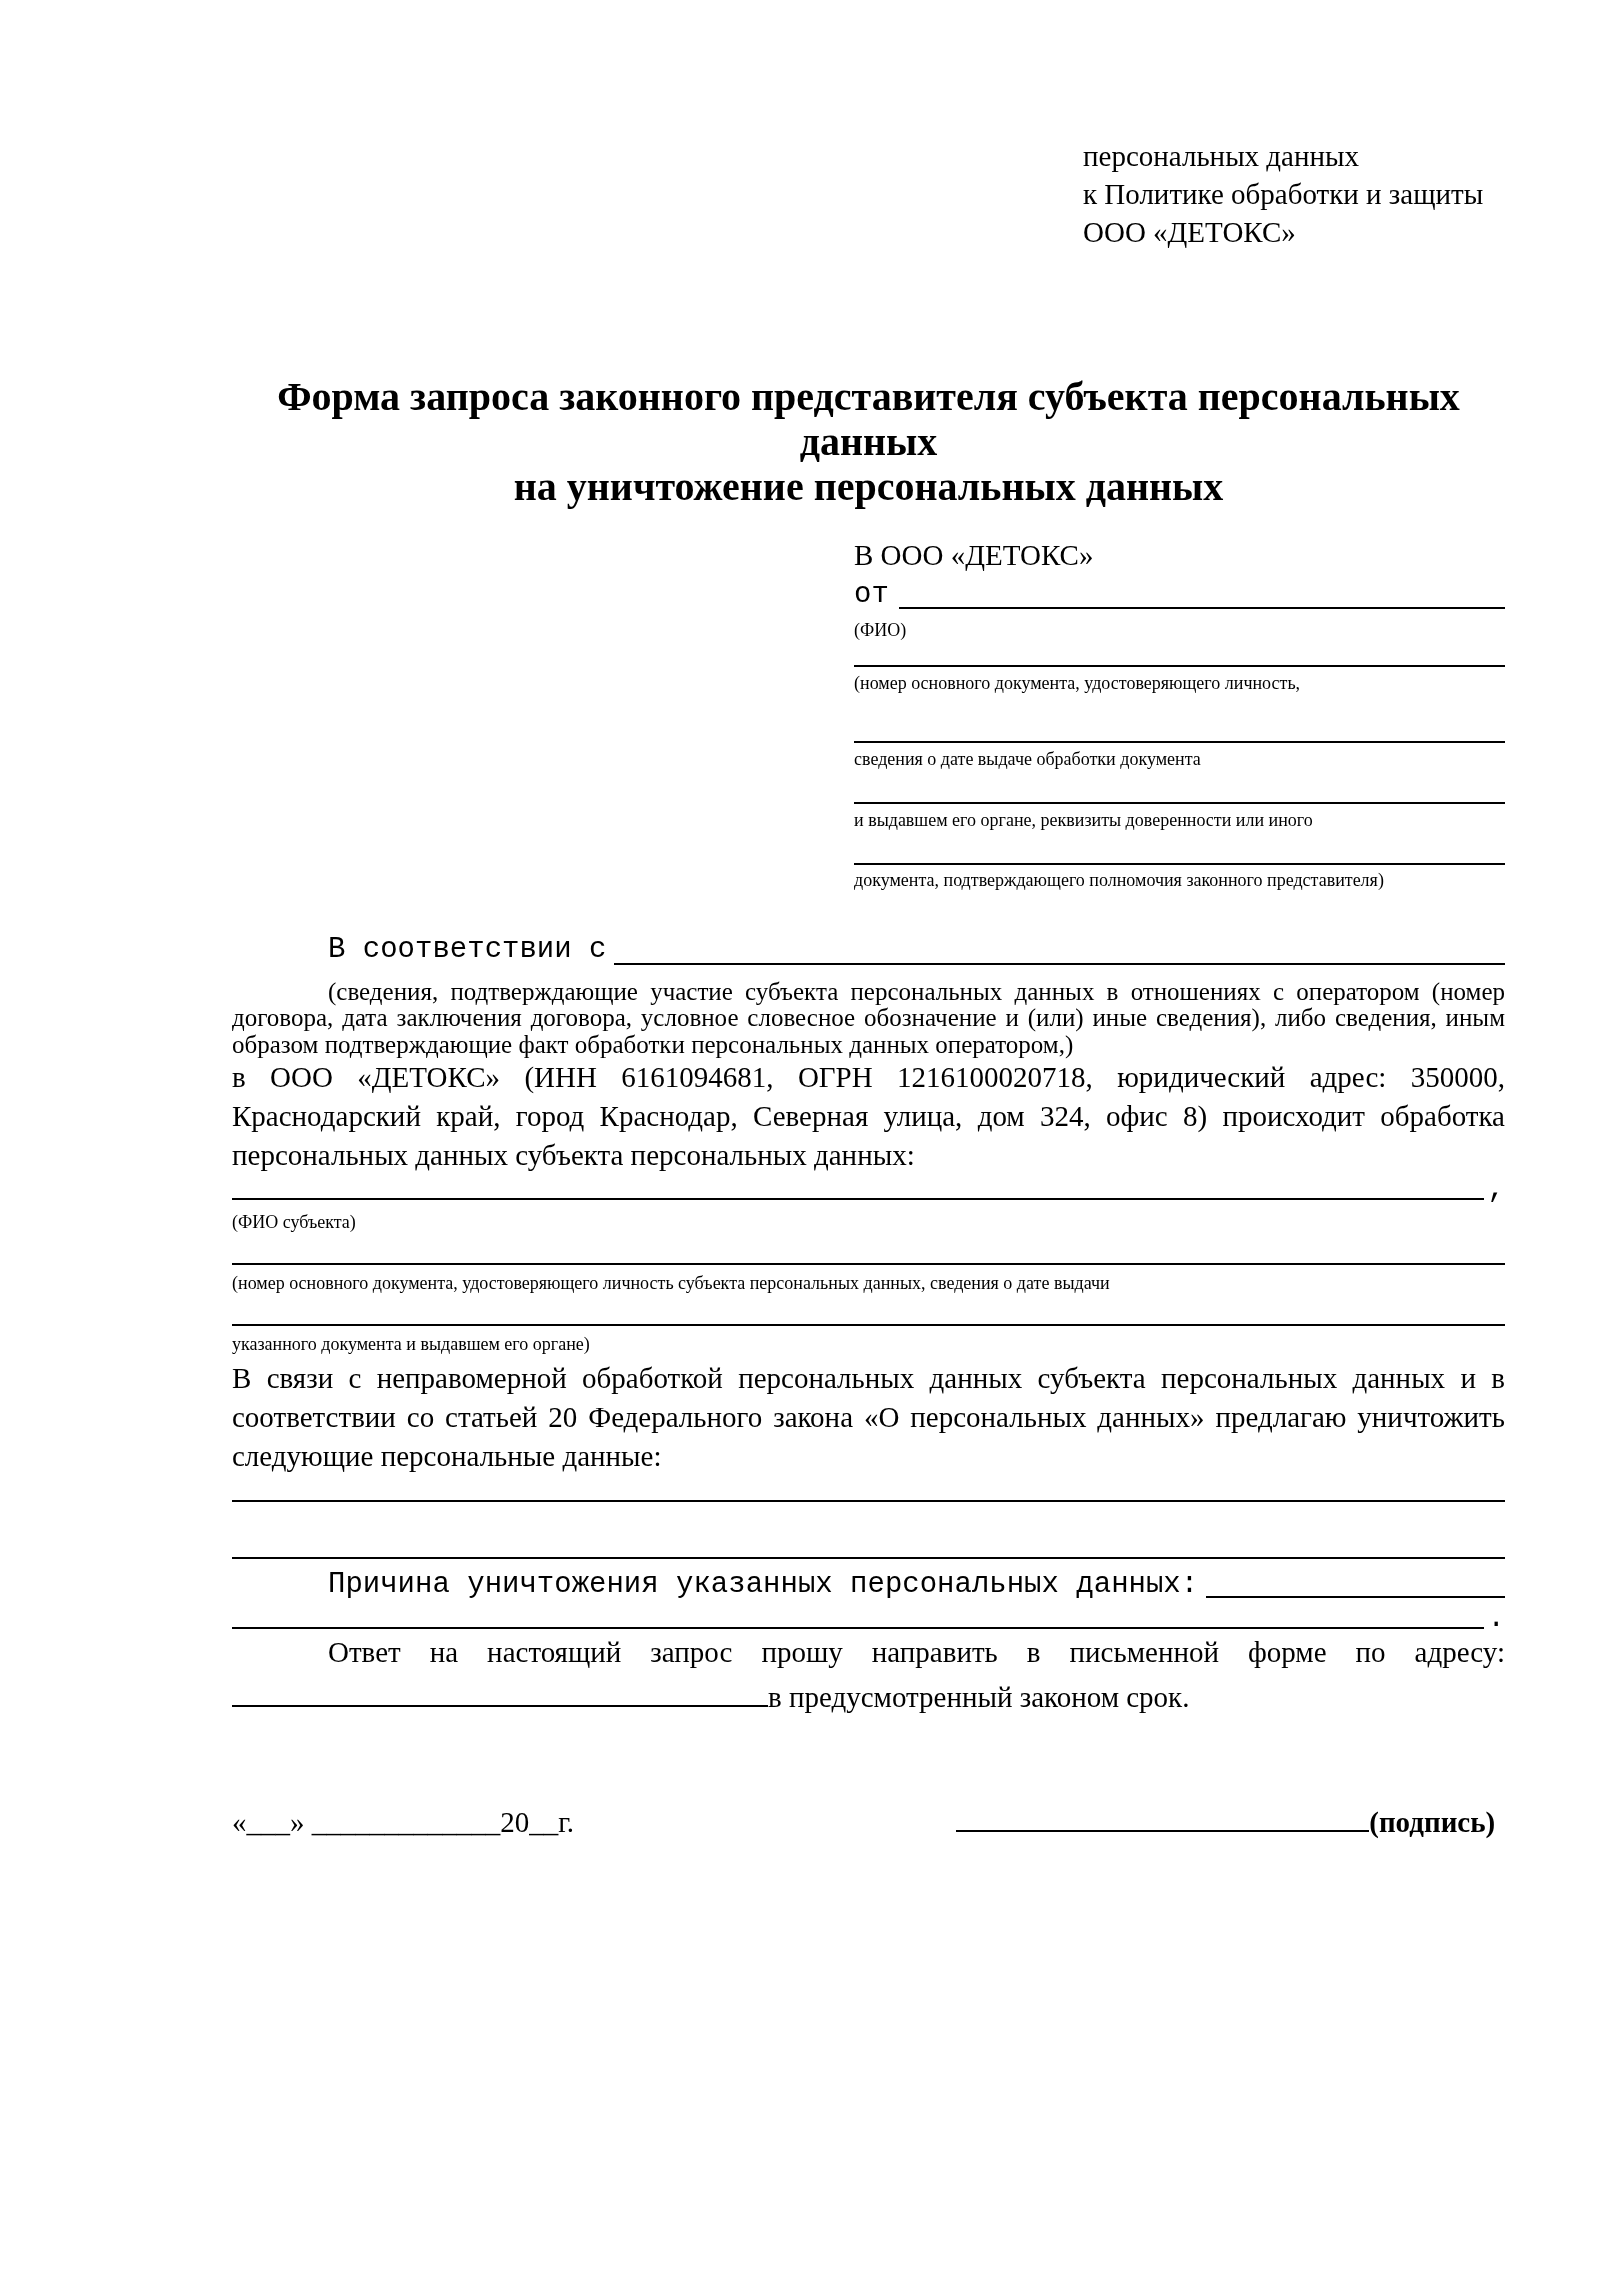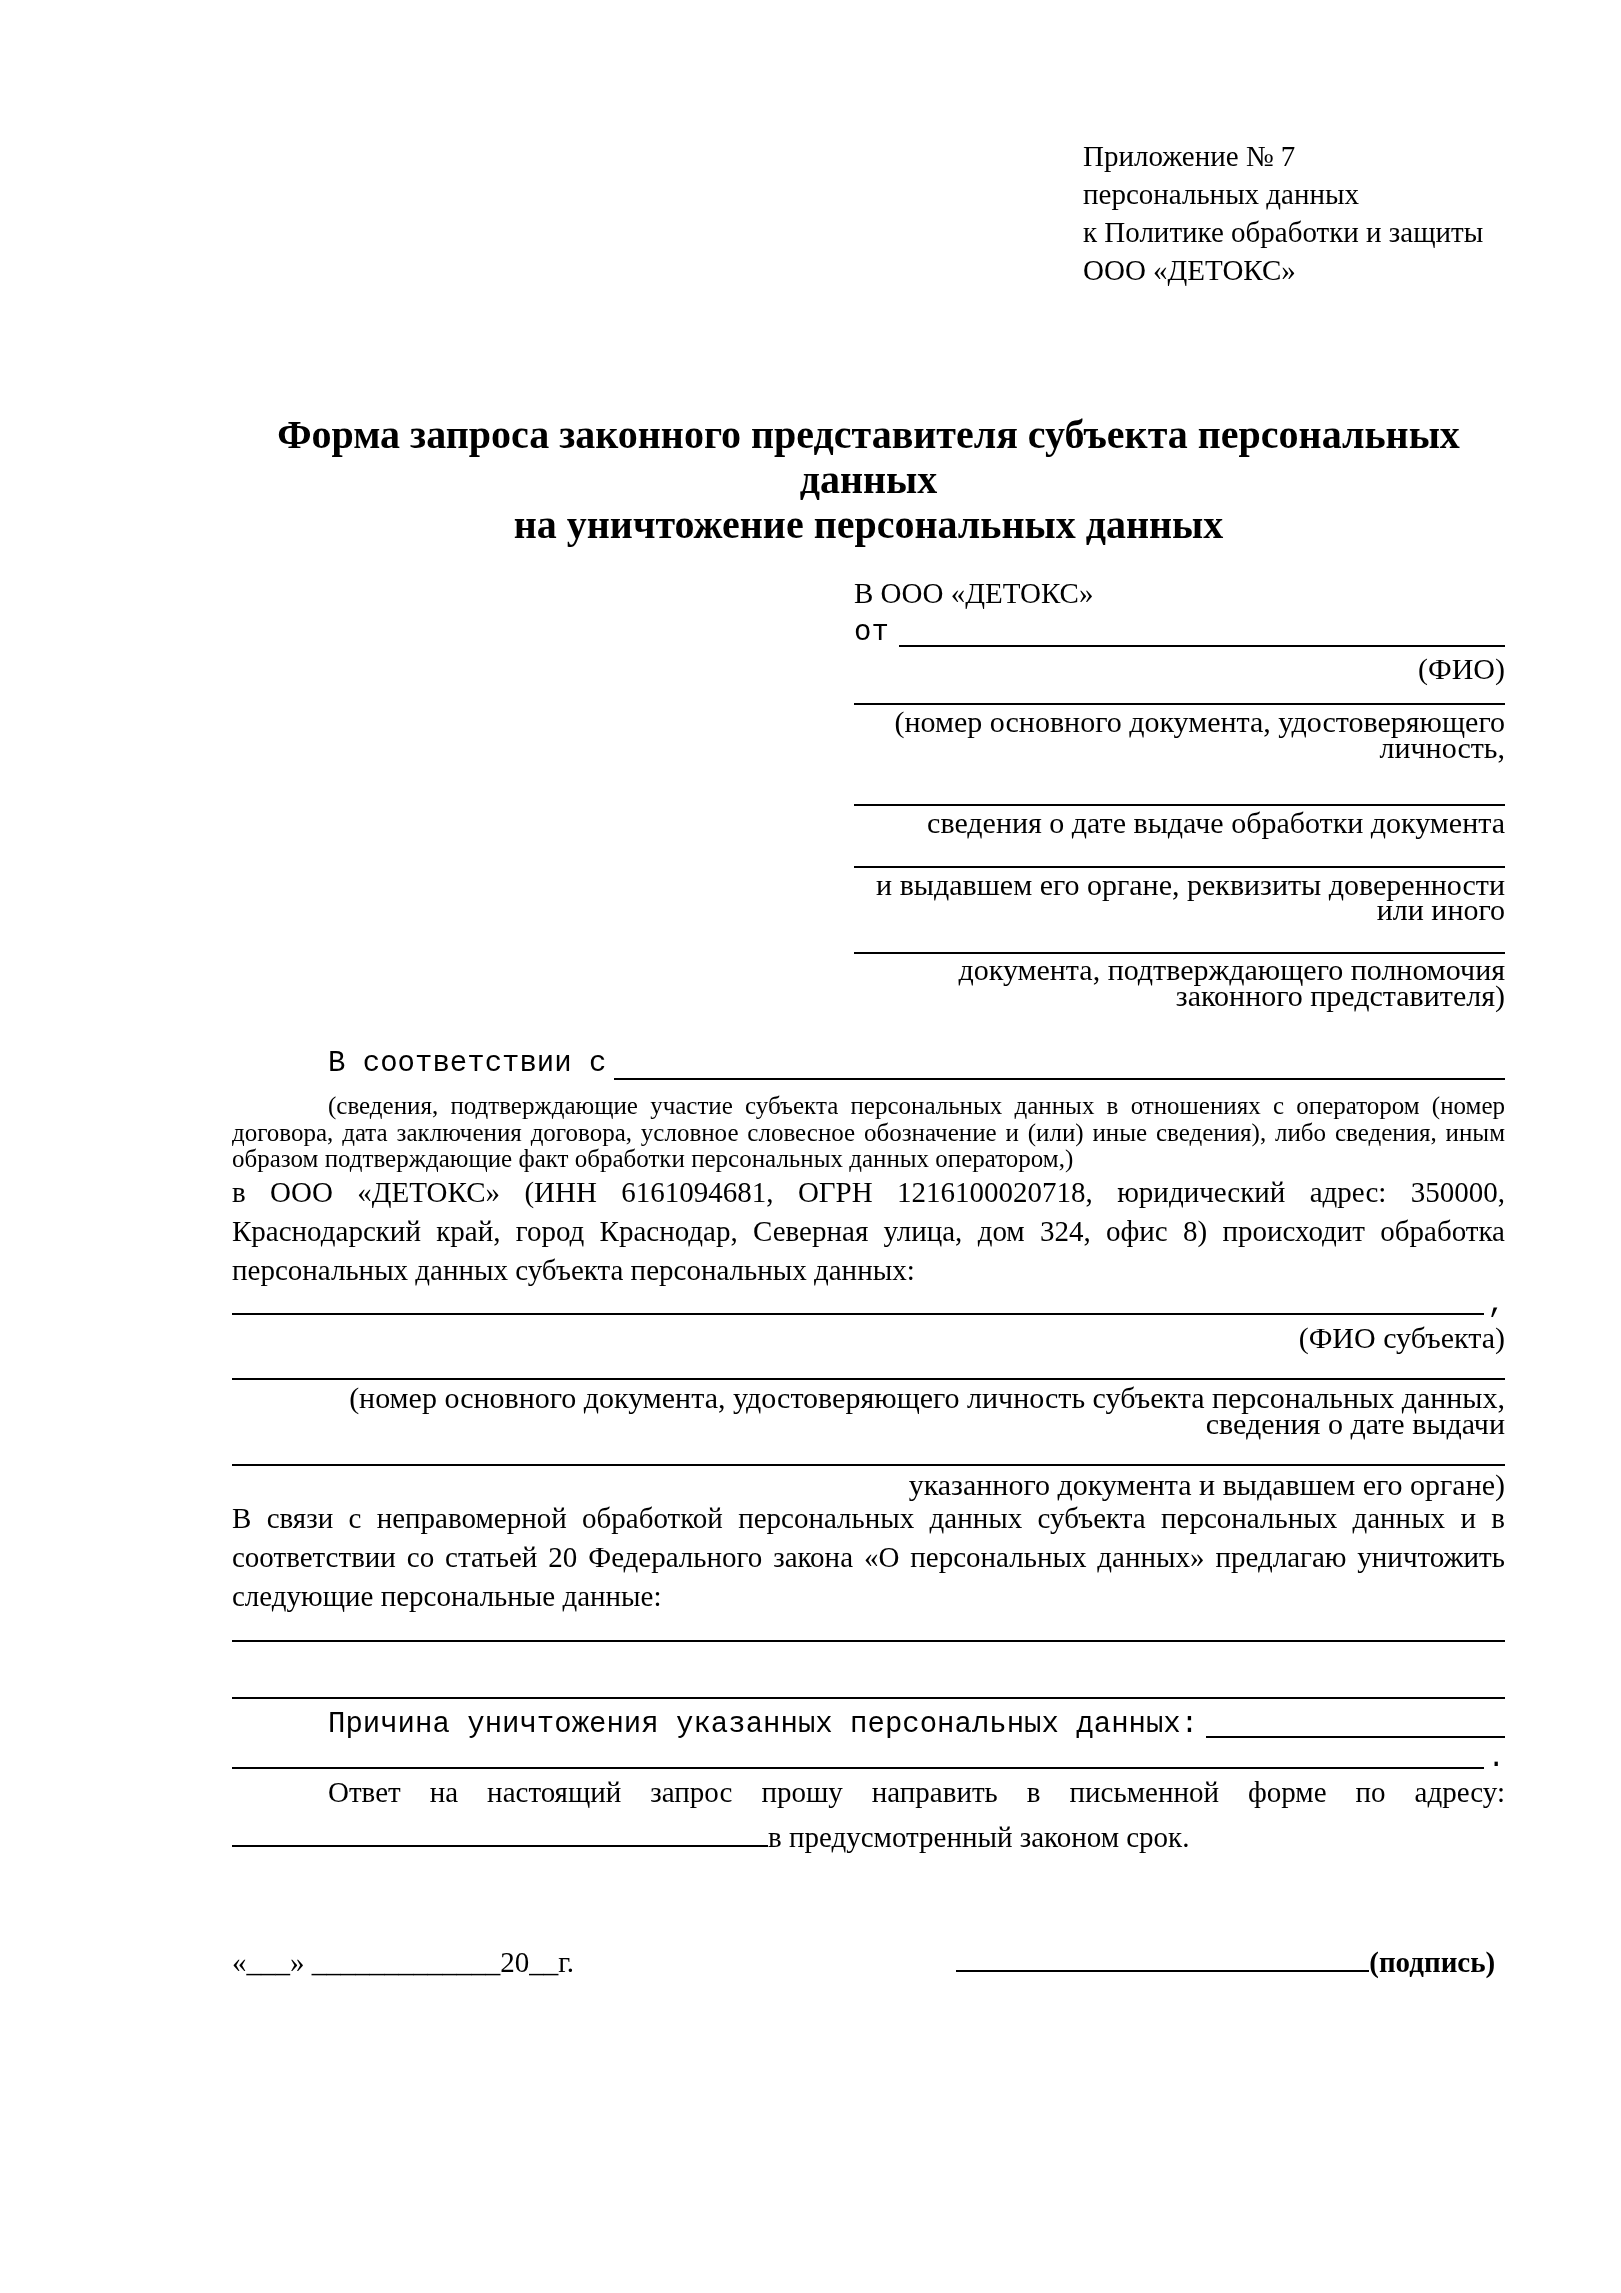--- a/index.html
+++ b/index.html
@@ -37,23 +37,23 @@
     flex: 1;
     border-bottom: 2.9px solid #000;
     margin-bottom: 5.9px;
     align-self: stretch;
   }
   .uline {
     height: 0;
     border-top: 2.9px solid #000;
   }
   .cap {
-    font-size: 30px;
+    font-size: 18px;
     line-height: 25.5px;
-    text-align: right;
+    text-align: left;
     padding-top: 3.9px;
   }
   .addr .row .fill { margin-left: 9.8px; }
   .mt22 { margin-top: 21.6px; }
   .mt45 { margin-top: 44px; }
   .mt31 { margin-top: 30px; }
   .mt30 { margin-top: 29px; }
   .accord { margin-top: 36px; }
   .accord .lead { padding-left: 96px; white-space: nowrap; }
   .accord .fill { margin-left: 7.8px; margin-bottom: 3.9px; }
@@ -97,21 +97,20 @@
     align-items: baseline;
   }
   .sig-group { margin-right: 9.8px; white-space: nowrap; font-weight: bold; }
 </style>
 </head>
 <body>
 
 <div class="page">
 
   <div class="annex">
-    <div>Приложение № 7</div>
     <div>персональных данных</div>
     <div>к Политике обработки и защиты</div>
     <div>ООО «ДЕТОКС»</div>
   </div>
 
   <div class="doc-title">
     <div>Форма запроса законного представителя субъекта персональных данных</div>
     <div>на уничтожение персональных данных</div>
   </div>
 

